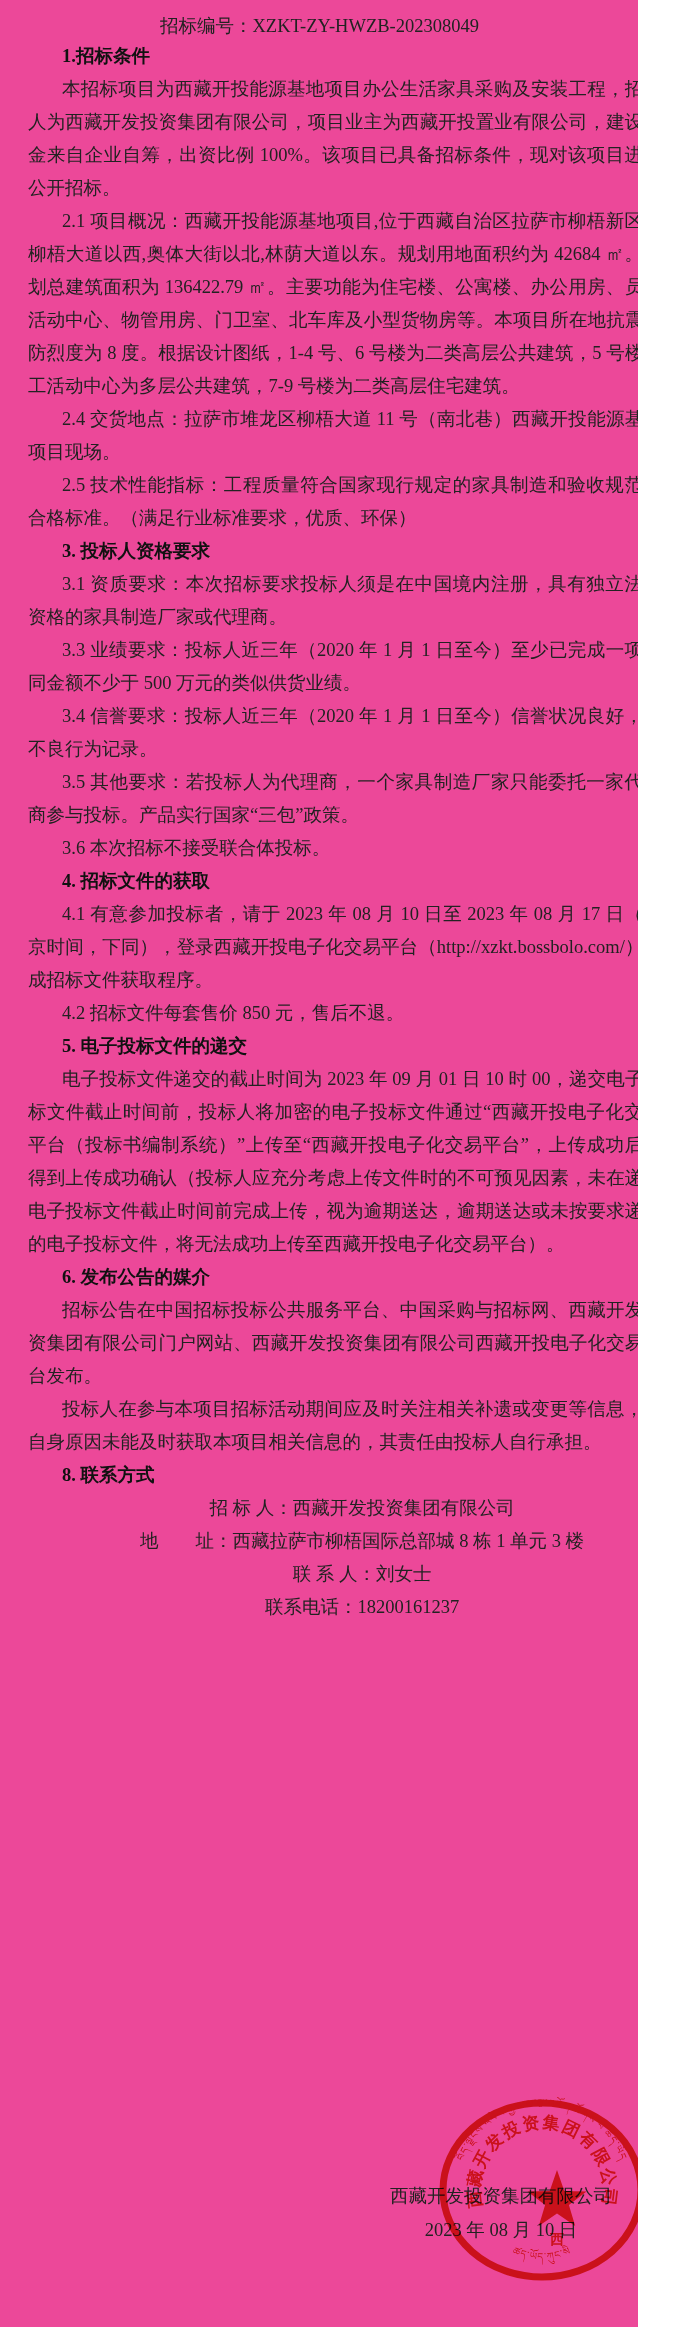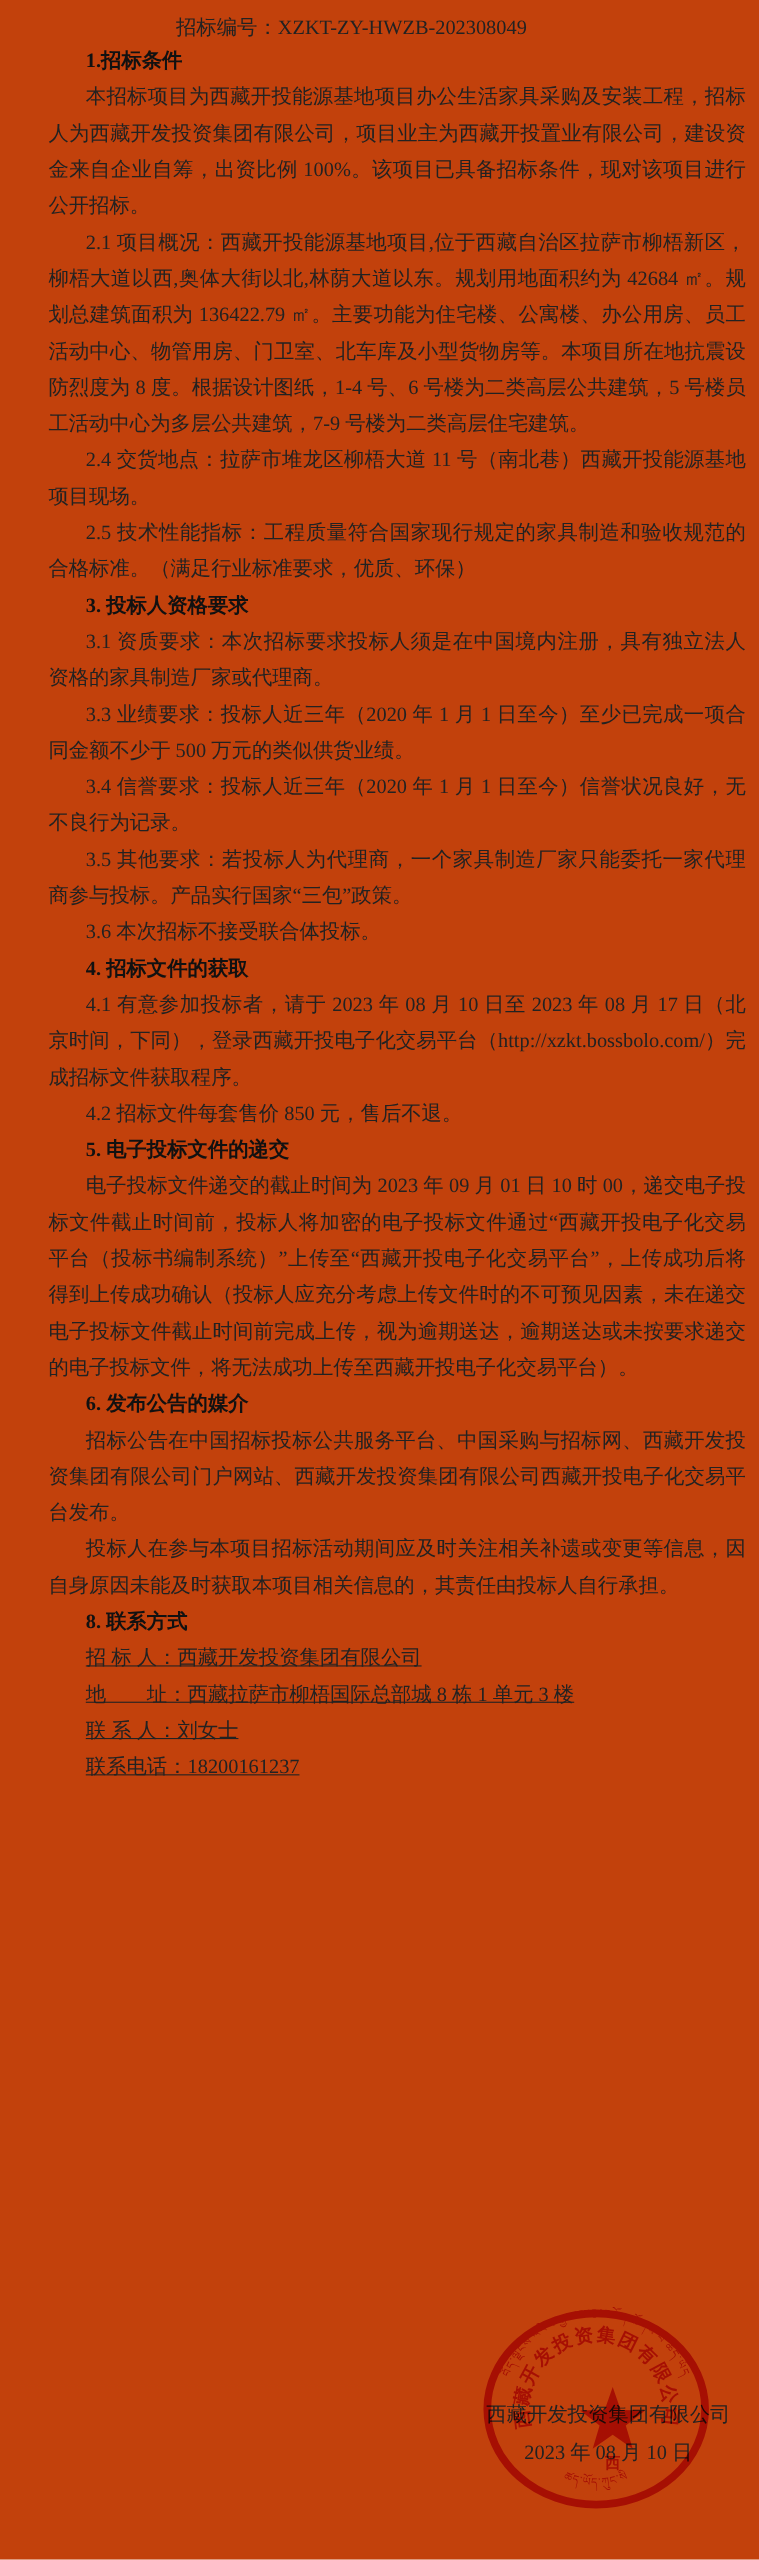--- a/index.html
+++ b/index.html
@@ -1,54 +1,53 @@
 <!DOCTYPE html>
 <html><head>
 <meta charset="utf-8">
 <style>
   html, body { margin: 0; padding: 0; background: #ffffff; }
   .page {
     position: relative;
-    width: 690px;
+    width: 638px;
     height: 2327px;
-    background: #c2410c;
+    background: #ec4899;
     font-family: "Liberation Serif", "DejaVu Serif", serif;
     color: #222222;
     overflow: hidden;
   }
   .tender-no {
     position: absolute;
     top: 13px;
     left: 160px;
     font-size: 18.5px;
     line-height: 26px;
     white-space: nowrap;
   }
   .doc-body {
     position: absolute;
     top: 40px;
-    left: 44px;
+    left: 28px;
     width: 634px;
   }
   .doc-body p {
     margin: 0;
     font-size: 18.5px;
     line-height: 33px;
     text-align: justify;
     text-indent: 34px;
     word-break: break-all;
   }
   .doc-body p.heading {
     font-weight: bold;
     text-align: left;
     color: #111111;
   }
   .doc-body p.contact {
-    text-align: left;
-    text-decoration: underline;
+    text-align: center;
   }
   .signature {
     position: absolute;
     top: 2179px;
     right: 26px;
     text-align: center;
     font-size: 18.5px;
     line-height: 34px;
     z-index: 2;
     white-space: nowrap;

